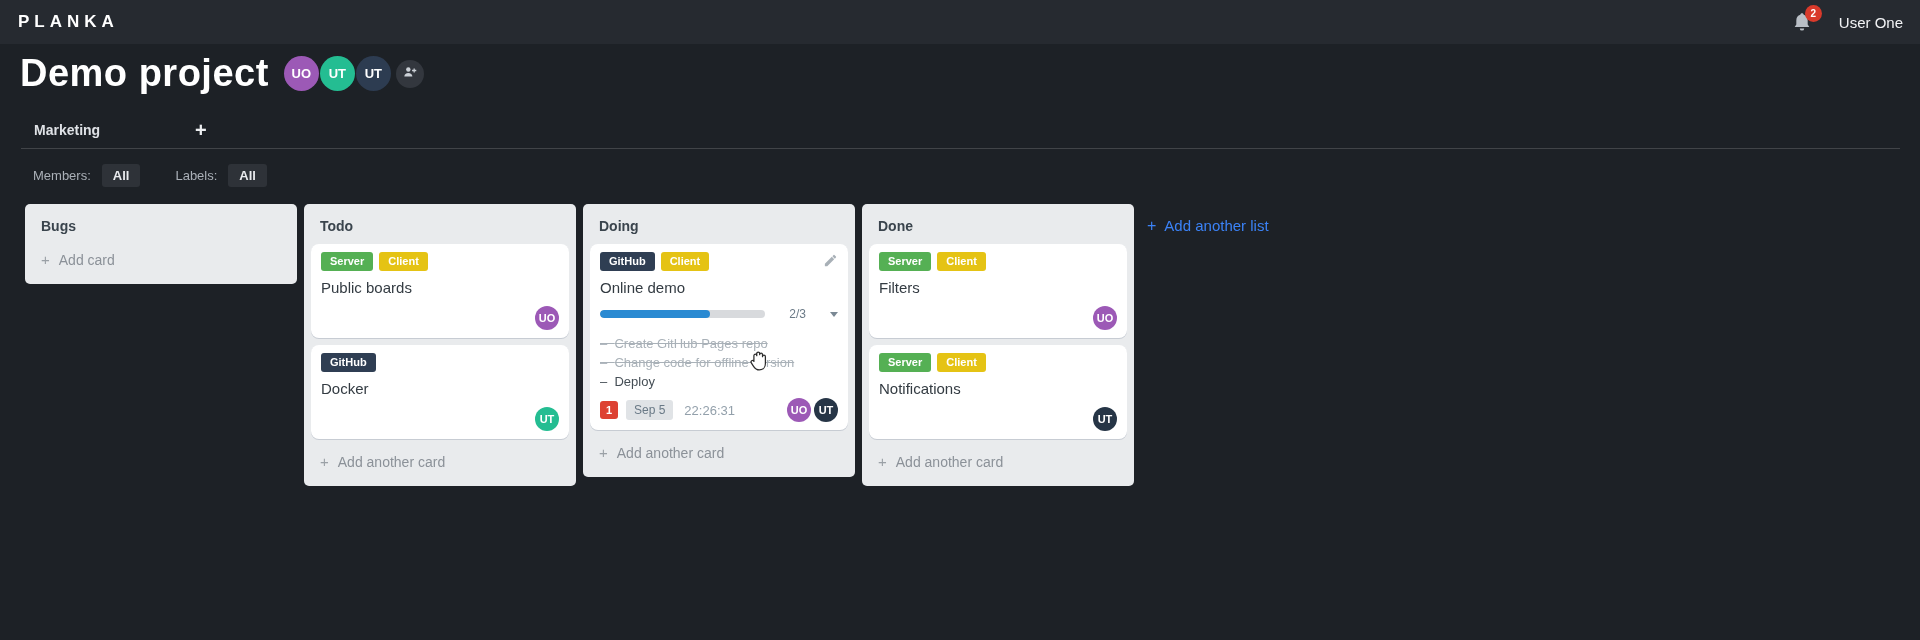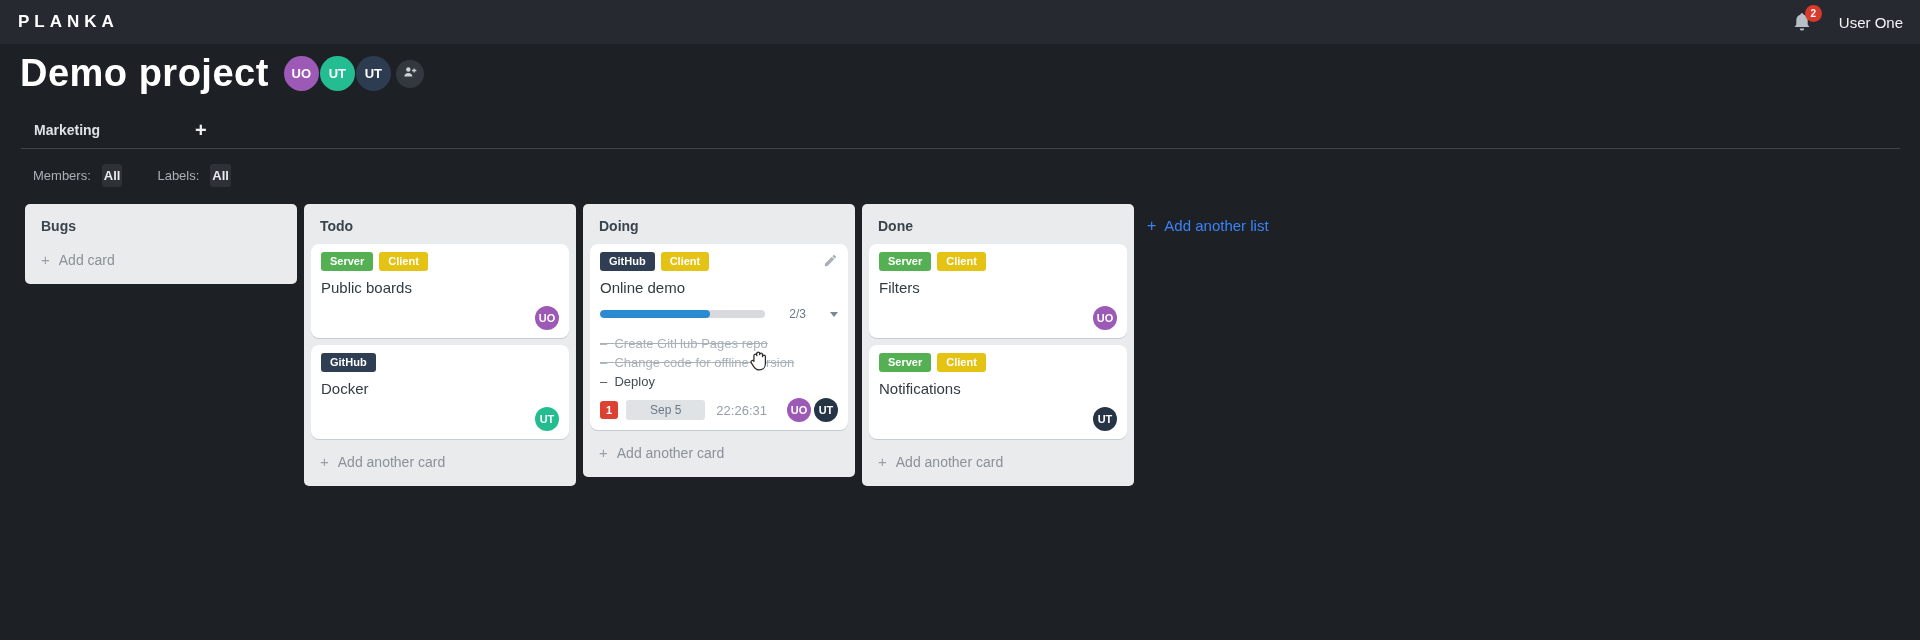--- a/index.html
+++ b/index.html
@@ -33,21 +33,21 @@
   .tab { width:160px; padding-left:13px; display:flex; align-items:center;
          font-size:14px; font-weight:bold; color:#dfe2e6; cursor:pointer; }
   .tab.active { background:#292d34; }
   .tab-add { margin-left:14px; width:32px; display:flex; align-items:center; justify-content:flex-start;
              color:#eceef0; font-size:20px; font-weight:bold; cursor:pointer; }
 
   
   .filters { position:absolute; top:164px; left:33px; display:flex; align-items:center; }
   .filter-label { color:#aab0b7; font-size:13px; margin-right:11px; }
   .filter-chip { background:#2e3238; color:#e9ebee; font-size:13px; font-weight:bold;
-                 padding:4px 2px; border-radius:3px; cursor:pointer; }
+                 padding:4px 11px; border-radius:3px; cursor:pointer; }
   .filter-gap { width:35px; }
 
   
   .board { position:absolute; top:204px; left:25px; display:flex; align-items:flex-start; gap:7px; }
   .list { width:272px; background:#e9ebed; border-radius:5px; padding:7px; flex-shrink:0; }
   .list-header { font-size:14px; font-weight:bold; color:#3a444d; padding:7px 9px 10px; cursor:pointer; }
   .card { position:relative; background:#fff; border-radius:8px; padding:8px 10px;
           margin-bottom:7px; box-shadow:0 1px 0 rgba(9,30,66,.15); cursor:pointer; }
   .labels-row { display:flex; gap:6px; margin-bottom:7px; }
   .card-label { font-size:11px; font-weight:bold; color:#fff; padding:3px 9px; border-radius:3px; line-height:13px; }
@@ -63,21 +63,21 @@
   .caret-down { width:0; height:0; border-left:4px solid transparent; border-right:4px solid transparent;
                 border-top:5px solid #7a8894; cursor:pointer; }
   .tasks { margin-top:13px; }
   .task { font-size:13px; line-height:19px; }
   .task::before { content:"–  "; white-space:pre; }
   .task.done { color:#a9b1b8; text-decoration:line-through; }
   .task.pending { color:#454e55; }
   .bottom-row { display:flex; align-items:center; margin-top:7px; }
   .notif-count { width:18px; height:18px; background:#dd4132; color:#fff; border-radius:3px;
                  font-size:11px; font-weight:bold; display:flex; align-items:center; justify-content:center; }
-  .due-badge { background:#e0e3e6; color:#697986; font-size:12px; padding:3px 24px; border-radius:3px; margin-left:8px; }
+  .due-badge { background:#e0e3e6; color:#697986; font-size:12px; padding:3px 8px; border-radius:3px; margin-left:8px; }
   .timer { color:#93a0ab; font-size:13px; margin-left:11px; }
   .bottom-row .avatars-row { margin-top:0; margin-left:auto; }
   .add-card { color:#8b9198; font-size:14px; padding:7px 9px 9px; cursor:pointer; }
   .add-card::before { content:"+"; margin-right:9px; font-size:15px; color:#9aa0a6; }
   .add-list { color:#3b82f6; font-size:15px; padding:13px 6px; white-space:nowrap; cursor:pointer; }
   .add-list::before { content:"+"; margin-right:8px; font-size:16px; }
 
   
   .cursor-overlay { position:absolute; left:747px; top:348px; pointer-events:none; }
 </style>

